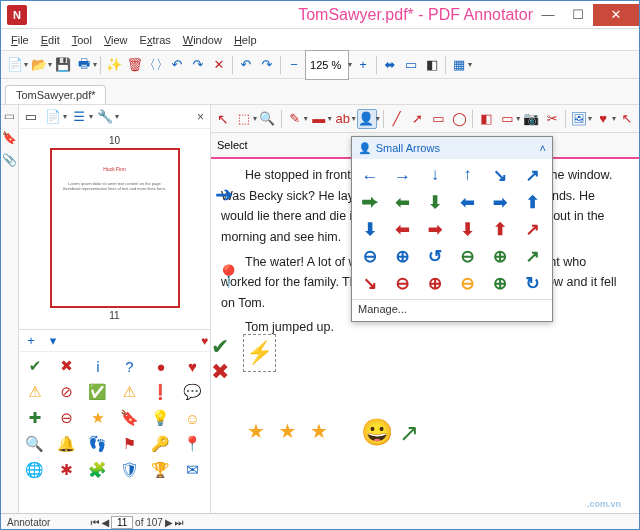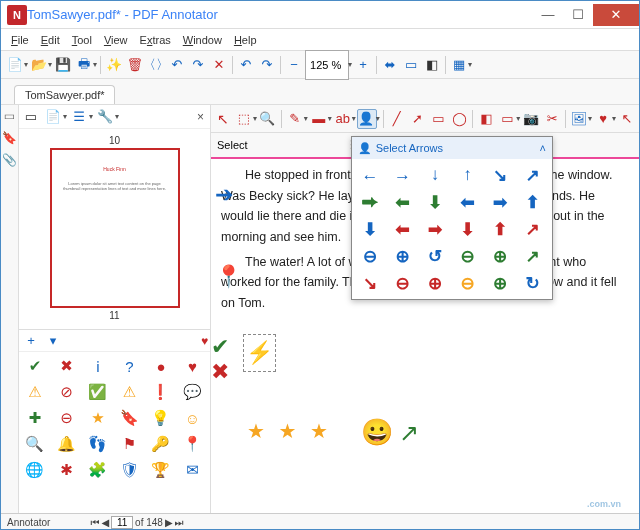--- a/index.html
+++ b/index.html
@@ -1,33 +1,33 @@
 <!DOCTYPE html>
 <html><head>
 <meta charset="utf-8">
 <style>
 * { margin: 0; padding: 0; box-sizing: border-box; font-family: 'Segoe UI', Tahoma, sans-serif; }
 body { width: 640px; height: 530px; background: #f0f0f0; border: 1px solid #4a8bc5; overflow: hidden; position: relative; }
 .titlebar { height: 28px; background: #fff; display: flex; align-items: center; border-bottom: 1px solid #ddd; }
 .titlebar .appicon { width: 20px; height: 20px; margin-left: 6px; background: #c3272b; border-radius: 2px; display: flex; align-items: center; justify-content: center; color: #fff; font-size: 11px; font-weight: bold; }
-.titlebar .title { flex: 1; text-align: left; font-size: 13px; color: #3b82f6; }
+.titlebar .title { flex: 1; text-align: right; font-size: 16px; color: #ec4899; }
 .titlebar .winbtns { display: flex; }
 .titlebar .winbtn { width: 30px; height: 22px; display: flex; align-items: center; justify-content: center; font-size: 13px; color: #555; }
 .titlebar .winbtn.close { background: #c94a3b; color: #fff; width: 46px; }
 .menubar { height: 22px; background: #fff; display: flex; align-items: center; font-size: 11px; color: #333; padding: 0 4px; border-bottom: 1px solid #ddd; }
 .menubar span { padding: 0 6px; cursor: pointer; }
 .menubar span u { text-decoration: underline; }
 .toolbar1 { height: 28px; background: #f8f8f8; display: flex; align-items: center; padding: 2px 4px; gap: 1px; border-bottom: 1px solid #ddd; }
 .tb-ico { width: 20px; height: 20px; display: inline-flex; align-items: center; justify-content: center; font-size: 13px; color: #1565c0; border: 1px solid transparent; border-radius: 2px; }
 .tb-ico.red { color: #c62828; }
 .tb-ico.dark { color: #333; }
 .tb-sep { width: 1px; height: 18px; background: #ccc; margin: 0 2px; }
 .tb-drop { font-size: 8px; color: #555; margin-left: -2px; }
 .zoom-box { background: #fff; border: 1px solid #aaa; font-size: 11px; padding: 14px 4px; min-width: 44px; height: 18px; display: inline-flex; align-items: center; }
-.tabbar { height: 26px; background: #f8f8f8; display: flex; align-items: flex-end; padding: 0 13px; border-bottom: 1px solid #ddd; }
+.tabbar { height: 26px; background: #f8f8f8; display: flex; align-items: flex-end; padding: 0 4px; border-bottom: 1px solid #ddd; }
 .tab { background: #fff; border: 1px solid #ccc; border-bottom: none; border-radius: 4px 4px 0 0; padding: 3px 10px; font-size: 11px; color: #333; }
 .main-area { display: flex; height: 408px; }
 .left-col { width: 18px; background: #f8f8f8; display: flex; flex-direction: column; align-items: center; padding-top: 4px; gap: 8px; font-size: 12px; color: #666; border-right: 1px solid #ddd; }
 .side-panel { width: 192px; background: #fff; display: flex; flex-direction: column; border-right: 1px solid #ddd; }
 .side-top { height: 24px; display: flex; align-items: center; padding: 2px; gap: 2px; border-bottom: 1px solid #eee; font-size: 11px; }
 .side-top .x { margin-left: auto; margin-right: 4px; color: #555; font-size: 12px; }
 .thumb-area { height: 200px; overflow-y: auto; padding: 4px; text-align: center; }
 .thumb-num { font-size: 10px; color: #333; margin: 2px 0; }
 .thumb { width: 130px; height: 160px; border: 2px solid #c62828; background: #fff; margin: 0 auto; padding: 16px 8px; font-size: 5px; line-height: 1.4; color: #444; position: relative; }
 .stamps-panel { flex: 1; border-top: 1px solid #ddd; }
@@ -232,28 +232,29 @@
       <span class="doc-stamp" style="left:4px;top:18px;color:#1565c0;">➔</span>
       <span class="doc-stamp" style="left:4px;top:100px;color:#1565c0;">📍</span>
       <span class="doc-stamp" style="left:0px;top:170px;color:#2e7d32;">✔</span>
       <span class="doc-stamp" style="left:0px;top:195px;color:#c62828;">✖</span>
       <span class="doc-stamp" style="left:32px;top:175px;color:#f6a623;border:1px dashed #888;padding:0 2px;">⚡</span>
       <span class="doc-stars" style="left:36px;top:256px;">★ ★ ★</span>
       <span class="doc-stamp" style="left:150px;top:252px;font-size:26px;">😀</span>
       <span class="doc-stamp" style="left:188px;top:254px;color:#2e7d32;font-size:24px;">↗</span>
       <p>He stopped in front of the house. There was no one at the window. Was Becky sick? He lay down below the window with his hands. He would lie there and die in the cold. Becky — she would look out in the morning and see him.</p>
       <p>The water! A lot of water! He heard the voice of a servant who worked for the family. The servant threw water out the window and it fell on Tom.</p>
+      <p>Tom jumped up.</p>
     </div>
   </div>
 </div>
 
 <div class="popup">
   <div class="popup-hdr">
     <span>👤</span>
-    <span>Select Arrows</span>
+    <span>Small Arrows</span>
     <span class="chev">˄</span>
   </div>
   <div class="arrow-grid">
     <div class="ar-cell" style="color:#1565c0">←</div>
     <div class="ar-cell" style="color:#1565c0">→</div>
     <div class="ar-cell" style="color:#1565c0">↓</div>
     <div class="ar-cell" style="color:#1565c0">↑</div>
     <div class="ar-cell" style="color:#1565c0">↘</div>
     <div class="ar-cell" style="color:#1565c0">↗</div>
     <div class="ar-cell" style="color:#2e7d32">⮕</div>
@@ -274,29 +275,30 @@
     <div class="ar-cell" style="color:#2e7d32">⊖</div>
     <div class="ar-cell" style="color:#2e7d32">⊕</div>
     <div class="ar-cell" style="color:#2e7d32">↗</div>
     <div class="ar-cell" style="color:#c62828">↘</div>
     <div class="ar-cell" style="color:#c62828">⊖</div>
     <div class="ar-cell" style="color:#c62828">⊕</div>
     <div class="ar-cell" style="color:#f6a623">⊖</div>
     <div class="ar-cell" style="color:#2e7d32">⊕</div>
     <div class="ar-cell" style="color:#1565c0">↻</div>
   </div>
+  <div class="popup-ftr">Manage...</div>
 </div>
 
 <div class="statusbar">
   <span>Annotator</span>
   <div class="pg-nav">
     <span>⏮</span>
     <span>◀</span>
     <input value="11" style="">
-    <span>of 148</span>
+    <span>of 107</span>
     <span>▶</span>
     <span>⏭</span>
   </div>
 </div>
 
 <div class="watermark">
   <span class="sm">.com.vn</span>
 </div>
 
 </body></html>

